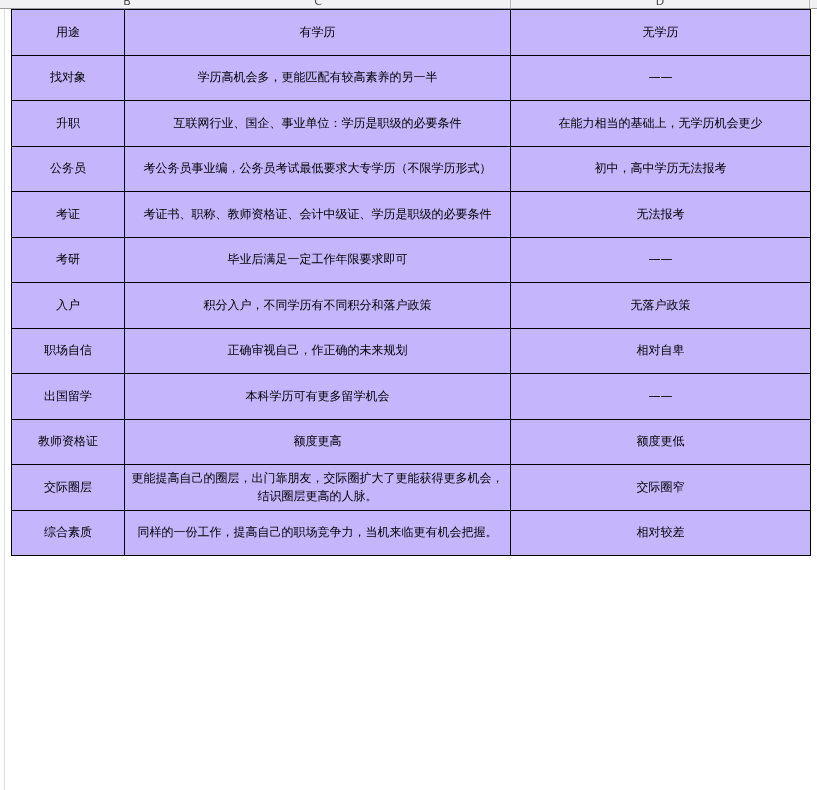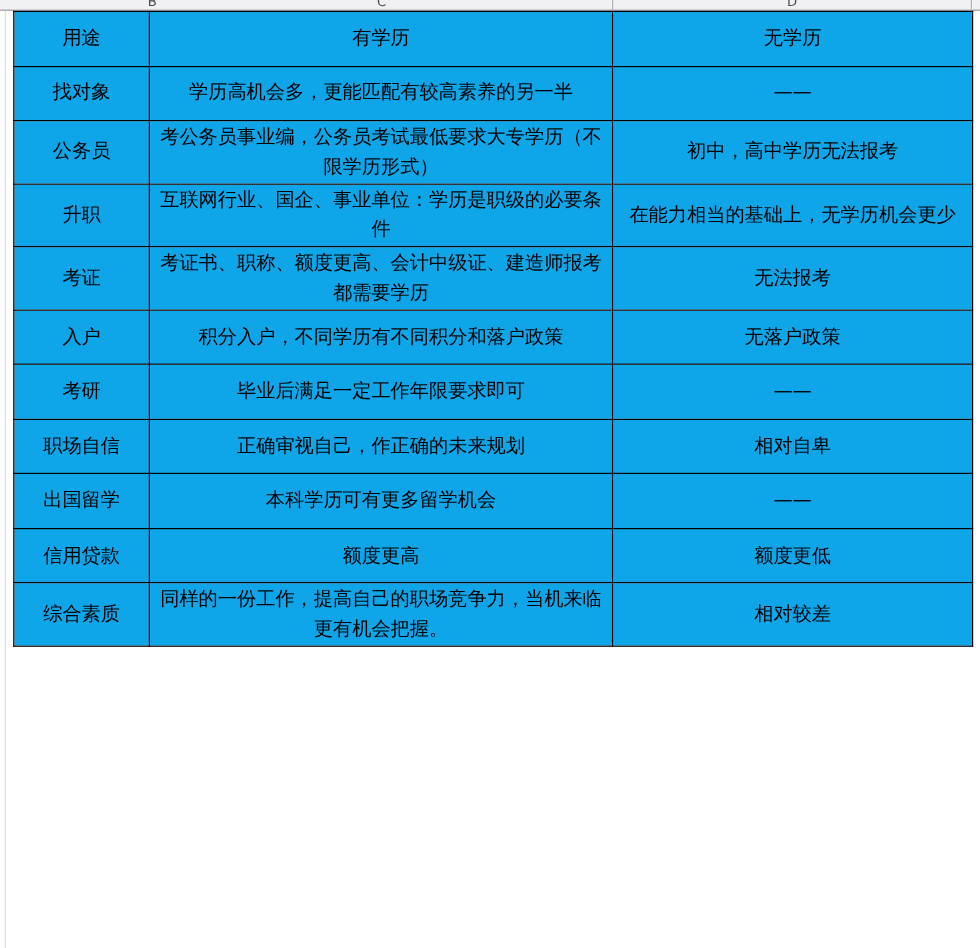--- a/index.html
+++ b/index.html
@@ -45,24 +45,24 @@
     width: 799px;
     border-collapse: collapse;
     table-layout: fixed;
   }
   .cmp col.c-use  { width: 113px; }
   .cmp col.c-with { width: 386px; }
   .cmp col.c-wo   { width: 300px; }
   .cmp tr { height: 45.5px; }
   .cmp th, .cmp td {
     border: 1.5px solid #000;
-    background: #0ea5e9;
+    background: #c4b5fd;
     text-align: center;
     vertical-align: middle;
-    font-size: 16px;
+    font-size: 12px;
     font-weight: normal;
     line-height: 1.55;
     padding: 1px 4px;
     overflow: hidden;
   }
 </style>
 </head>
 <body>
 
 <div class="screen">
@@ -90,58 +90,63 @@
         <th>无学历</th>
       </tr>
     </thead>
     <tbody>
         <tr>
           <td>找对象</td>
           <td>学历高机会多，更能匹配有较高素养的另一半</td>
           <td>——</td>
         </tr>
         <tr>
+          <td>升职</td>
+          <td>互联网行业、国企、事业单位：学历是职级的必要条件</td>
+          <td>在能力相当的基础上，无学历机会更少</td>
+        </tr>
+        <tr>
           <td>公务员</td>
           <td>考公务员事业编，公务员考试最低要求大专学历（不限学历形式）</td>
           <td>初中，高中学历无法报考</td>
         </tr>
         <tr>
-          <td>升职</td>
-          <td>互联网行业、国企、事业单位：学历是职级的必要条件</td>
-          <td>在能力相当的基础上，无学历机会更少</td>
+          <td>考证</td>
+          <td>考证书、职称、教师资格证、会计中级证、学历是职级的必要条件</td>
+          <td>无法报考</td>
         </tr>
         <tr>
-          <td>考证</td>
-          <td>考证书、职称、额度更高、会计中级证、建造师报考都需要学历</td>
-          <td>无法报考</td>
+          <td>考研</td>
+          <td>毕业后满足一定工作年限要求即可</td>
+          <td>——</td>
         </tr>
         <tr>
           <td>入户</td>
           <td>积分入户，不同学历有不同积分和落户政策</td>
           <td>无落户政策</td>
-        </tr>
-        <tr>
-          <td>考研</td>
-          <td>毕业后满足一定工作年限要求即可</td>
-          <td>——</td>
         </tr>
         <tr>
           <td>职场自信</td>
           <td>正确审视自己，作正确的未来规划</td>
           <td>相对自卑</td>
         </tr>
         <tr>
           <td>出国留学</td>
           <td>本科学历可有更多留学机会</td>
           <td>——</td>
         </tr>
         <tr>
-          <td>信用贷款</td>
+          <td>教师资格证</td>
           <td>额度更高</td>
           <td>额度更低</td>
+        </tr>
+        <tr>
+          <td>交际圈层</td>
+          <td>更能提高自己的圈层，出门靠朋友，交际圈扩大了更能获得更多机会，结识圈层更高的人脉。</td>
+          <td>交际圈窄</td>
         </tr>
         <tr>
           <td>综合素质</td>
           <td>同样的一份工作，提高自己的职场竞争力，当机来临更有机会把握。</td>
           <td>相对较差</td>
         </tr>
       </tbody>
   </table>
 
 </div>

